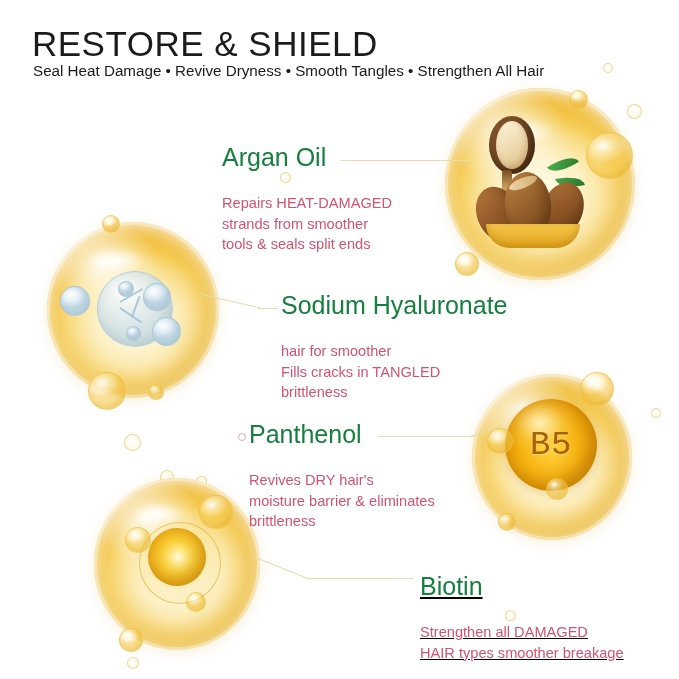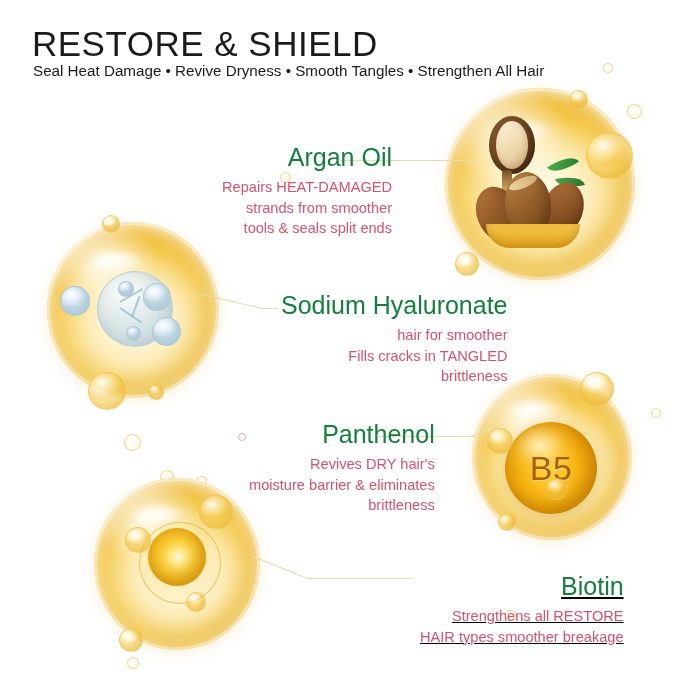--- a/index.html
+++ b/index.html
@@ -5,21 +5,20 @@
   html,body{margin:0;padding:0;background:#fff;}
   body{
     font-family:"Liberation Sans", sans-serif;
     -webkit-font-smoothing:antialiased;
   }
   #poster{
     position:relative;
     width:679px;height:679px;
     background:#ffffff;
     overflow:hidden;
-    text-align:right;
   }
 
   
   .hdr-title{
     position:absolute;left:32px;top:24px;
     font-size:35px;letter-spacing:.5px;
     color:#1b1b1b;font-weight:400;
     white-space:nowrap;
   }
   .hdr-sub{
@@ -28,21 +27,21 @@
     white-space:nowrap;
   }
 
   
   .block{position:absolute;}
   .block .h{
     font-size:25px;font-weight:400;color:#15803d;
     white-space:nowrap;line-height:1;
   }
   .block .body{
-    margin-top:7px;font-size:14.6px;color:#d6526e;
+    margin-top:23px;font-size:14.6px;color:#d6526e;
     line-height:1.42;white-space:nowrap;
   }
   .bullet{
     position:absolute;width:6px;height:6px;border-radius:50%;
     border:1px solid #e0aab9;background:#fff;
   }
 
   
   .conn{position:absolute;background:#e6dcae;height:1px;transform-origin:0 50%;}
 
@@ -203,21 +202,21 @@
     <div class="bub" style="left:88px;top:372px;width:36px;height:36px;"></div>
     <div class="bub" style="left:102px;top:215px;width:16px;height:16px;"></div>
     <div class="bub" style="left:148px;top:384px;width:14px;height:14px;"></div>
   </div>
 
   <div>
     <div class="drop" style="left:472px;top:374px;width:160px;height:166px;">
       <div class="rim"></div>
       <div class="sheen" style="left:16%;top:9%;width:46%;height:25%;"></div>
     </div>
-    <div class="b5core" style="left:505px;top:422px;width:92px;height:92px;">
+    <div class="b5core" style="left:505px;top:399px;width:92px;height:92px;font-family:Liberation Mono, monospace;">
       <span class="b5txt">B5</span>
     </div>
     <div class="bub" style="left:487px;top:428px;width:24px;height:24px;"></div>
     <div class="bub" style="left:580px;top:372px;width:32px;height:32px;"></div>
     <div class="bub" style="left:546px;top:478px;width:20px;height:20px;"></div>
     <div class="bub" style="left:498px;top:513px;width:16px;height:16px;"></div>
   </div>
 
   <div>
     <div class="drop" style="left:94px;top:478px;width:166px;height:172px;">
@@ -265,18 +264,18 @@
     <div class="body">
       <div>Revives DRY hair's</div>
       <div>moisture barrier &amp; eliminates</div>
       <div>brittleness</div>
     </div>
   </div>
 
   <div class="block" style="left:420px;top:574px;text-decoration:underline;">
     <div class="h">Biotin</div>
     <div class="body">
-      <div>Strengthens all RESTORE</div>
+      <div>Strengthen all DAMAGED</div>
       <div>HAIR types smoother breakage</div>
     </div>
   </div>
 
 </div>
 
 </body></html>

